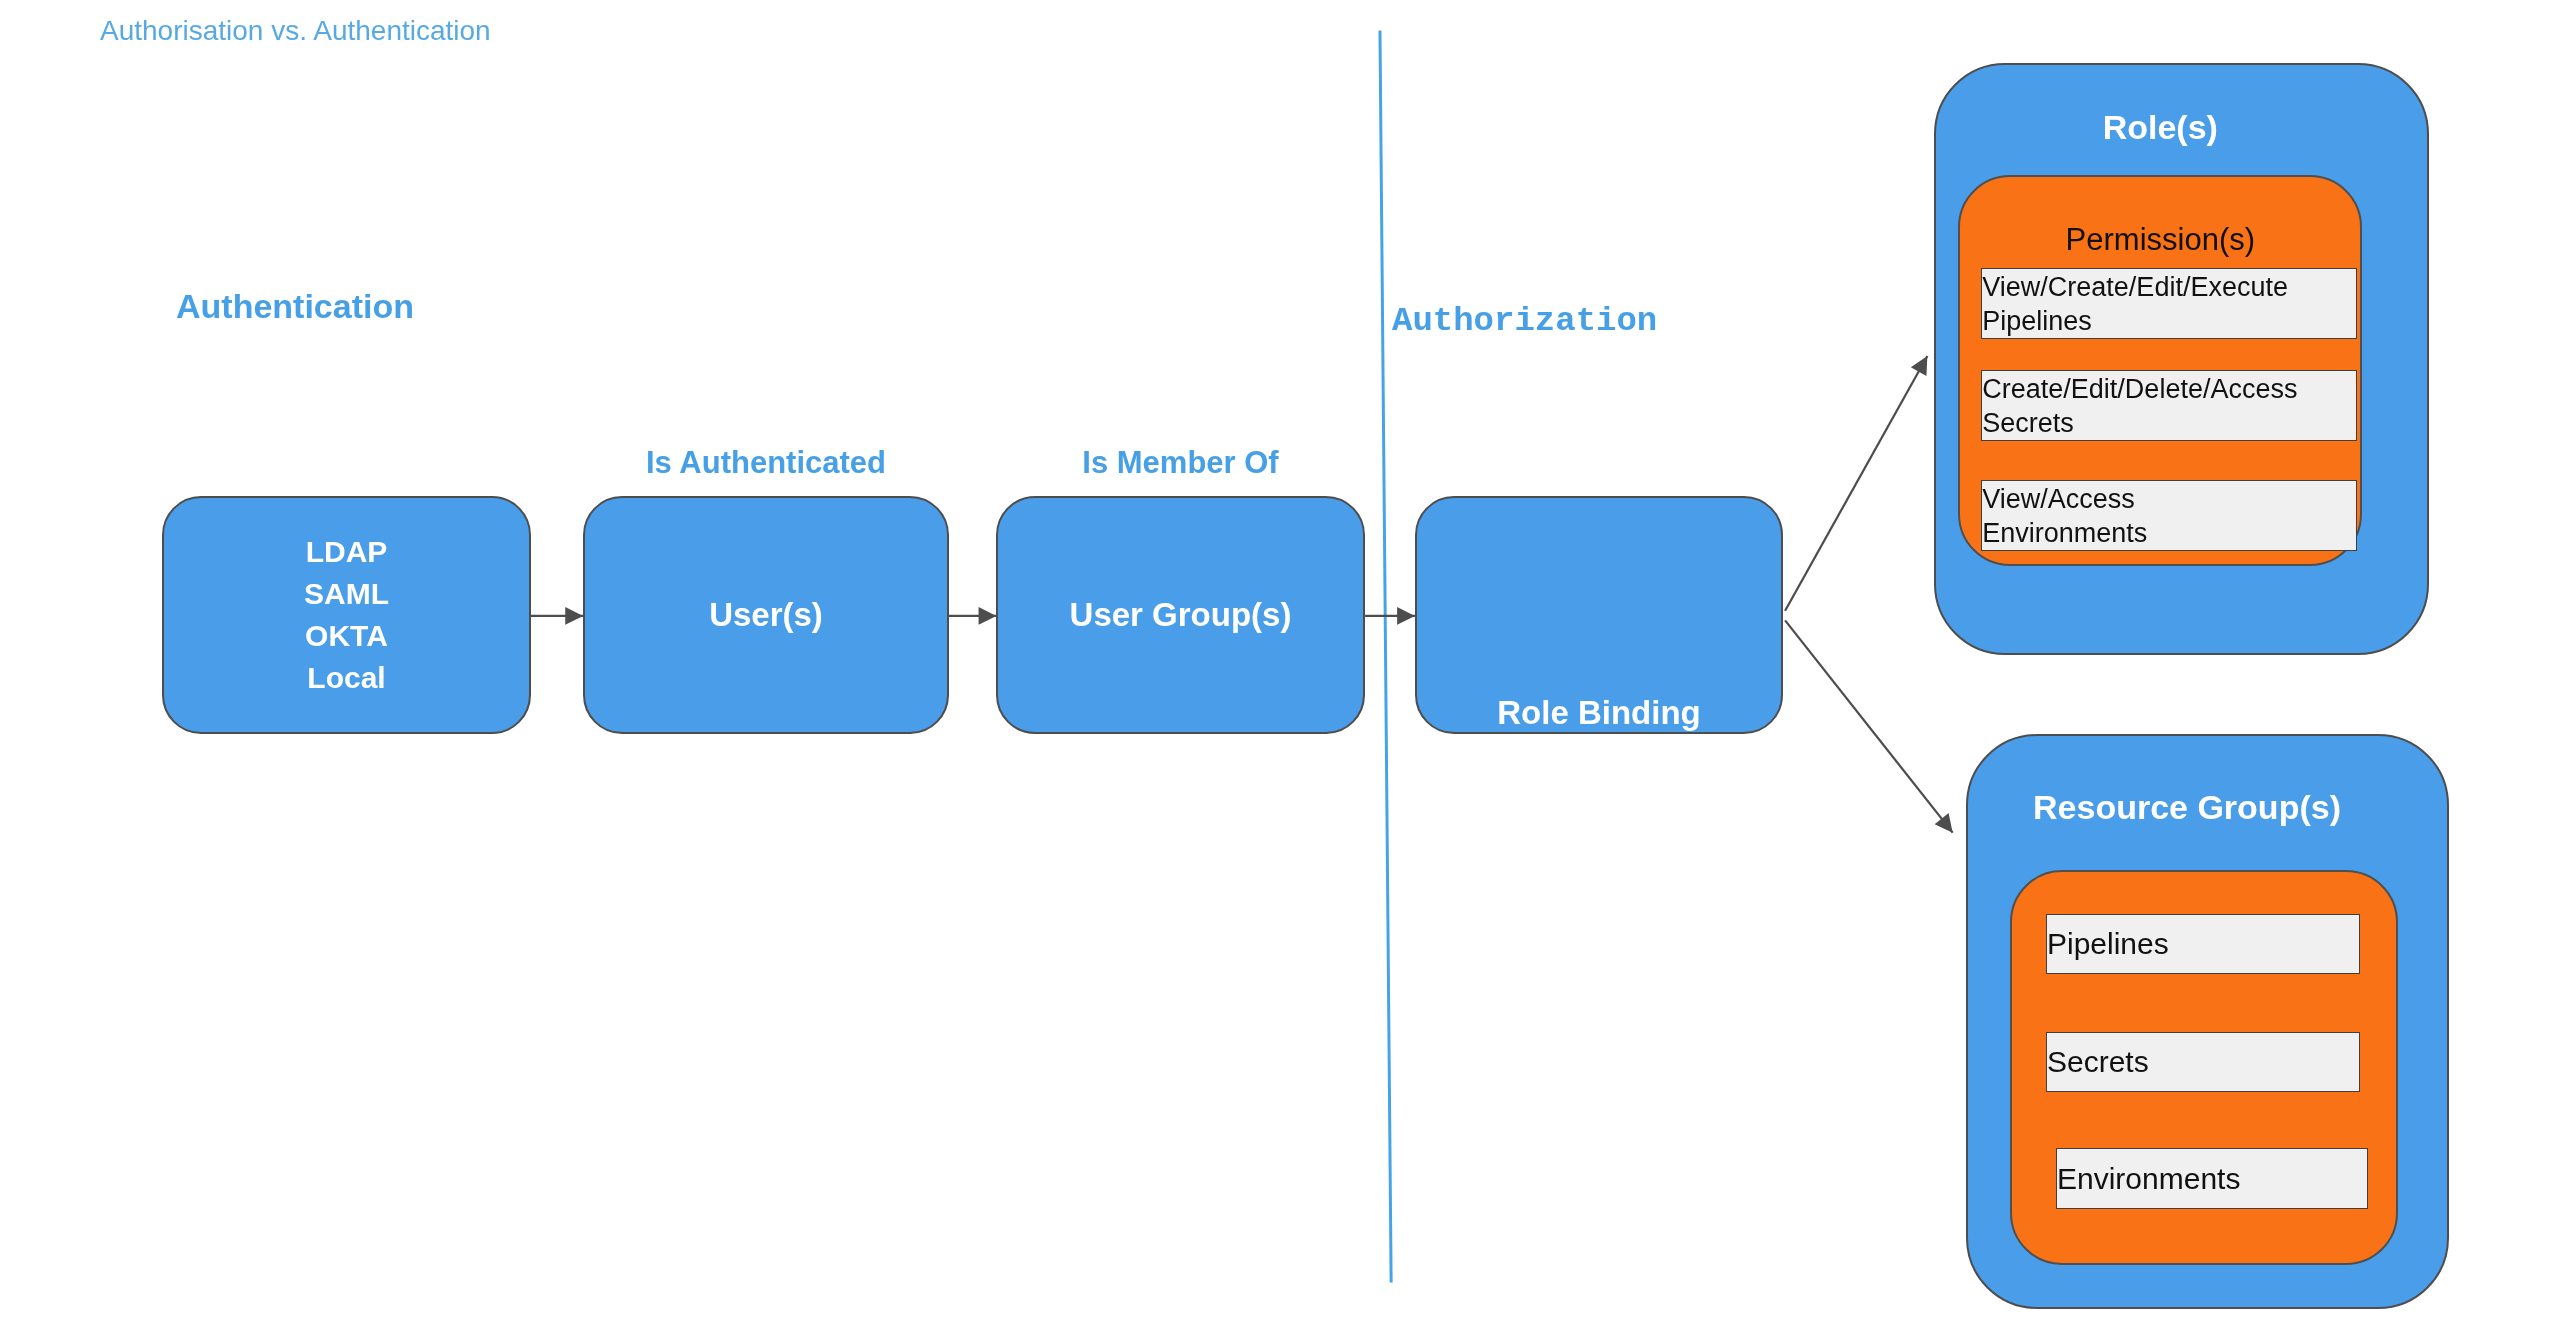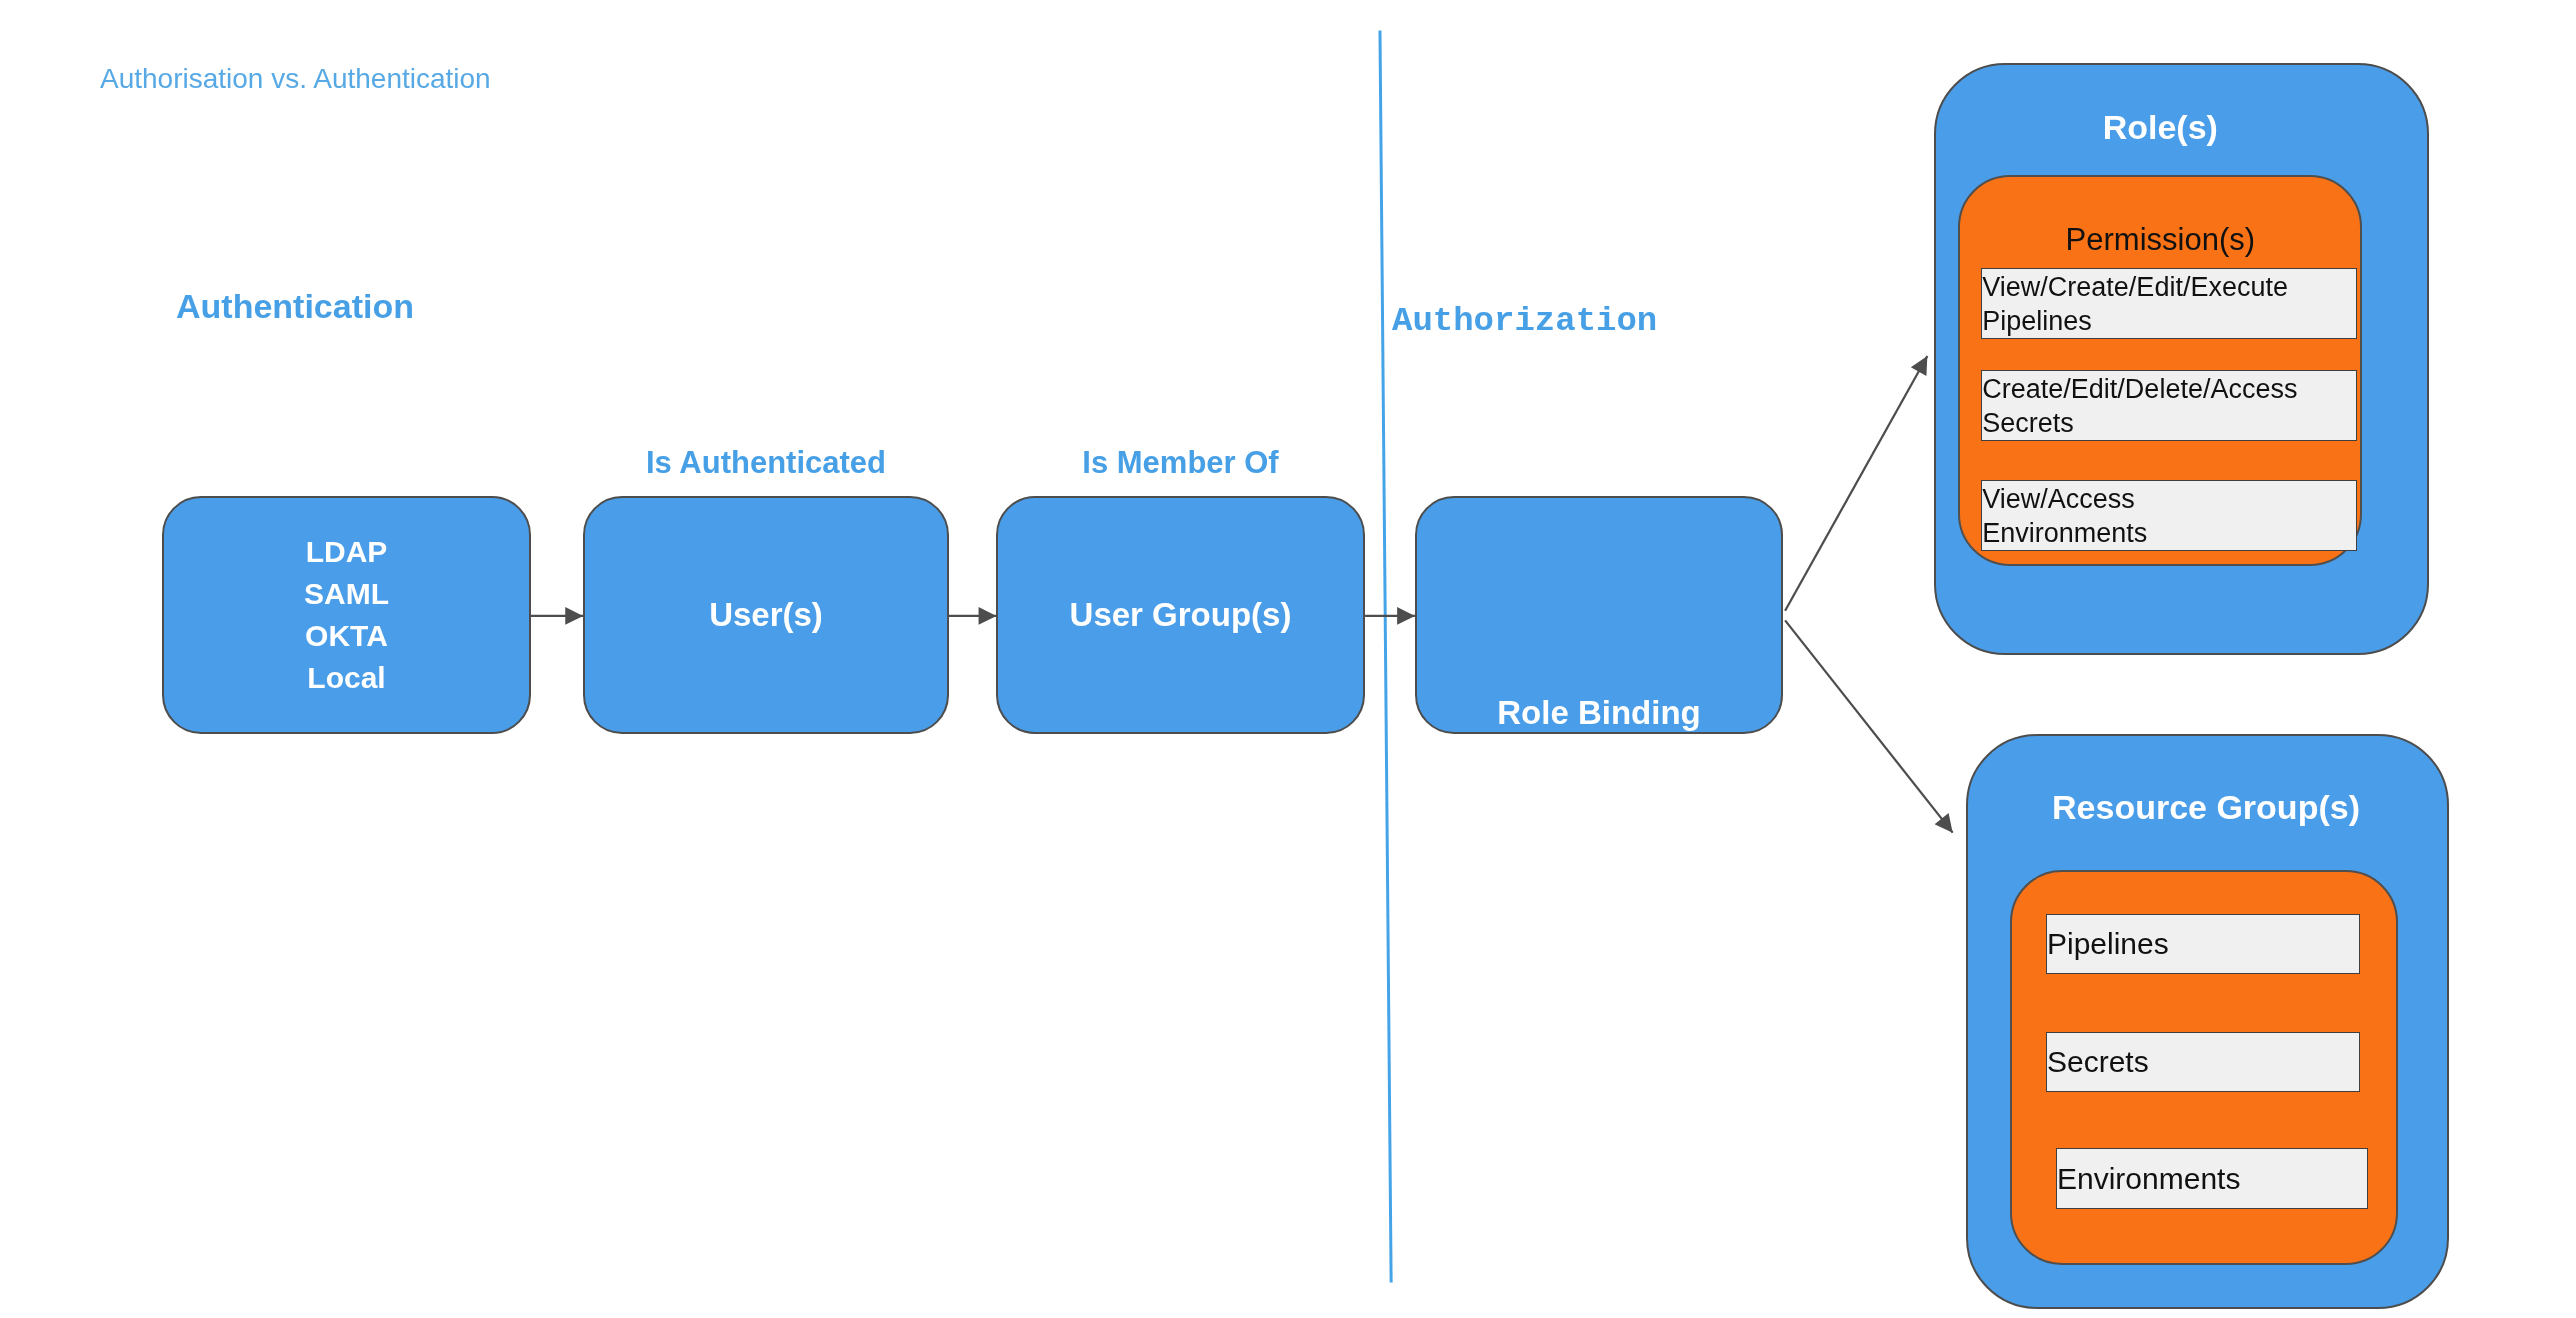--- a/index.html
+++ b/index.html
@@ -11,21 +11,20 @@
     overflow: hidden;
     font-family: "Liberation Sans", sans-serif;
   }
   .abs { position: absolute; }
 
   .page-title {
     left: 100px; top: 15px;
     font-size: 28px;
     color: #57A9E5;
     white-space: nowrap;
-    margin-top: 48px;
   }
   .section-heading {
     font-size: 34px;
     font-weight: bold;
     color: #47A0E6;
     white-space: nowrap;
   }
   .heading-authentication { left: 176px; top: 287px; }
   .heading-authorization  { left: 1392px; top: 302px; font-family: Liberation Mono, monospace; }
 
@@ -70,21 +69,21 @@
   .container-resource { left: 1966px; top: 734px; width: 483px; height: 575px; }
 
   .container-title {
     color: #ffffff;
     font-weight: bold;
     font-size: 34px;
     text-align: center;
     white-space: nowrap;
   }
   .roles-title    { left: 22.3px; top: 43px; width: 404px; }
-  .resource-title { left: 44px; top: 52px; width: 388px; }
+  .resource-title { left: 25px; top: 52px; width: 388px; }
 
   .inner-panel {
     background: #f97316;
     border: 2.2px solid #4F4F4F;
     border-radius: 52px;
     box-sizing: border-box;
   }
   .roles-panel    { left: 22.3px; top: 110px; width: 404px; height: 391px; }
   .resource-panel { left: 42px; top: 134px; width: 388px; height: 395px; }
 

